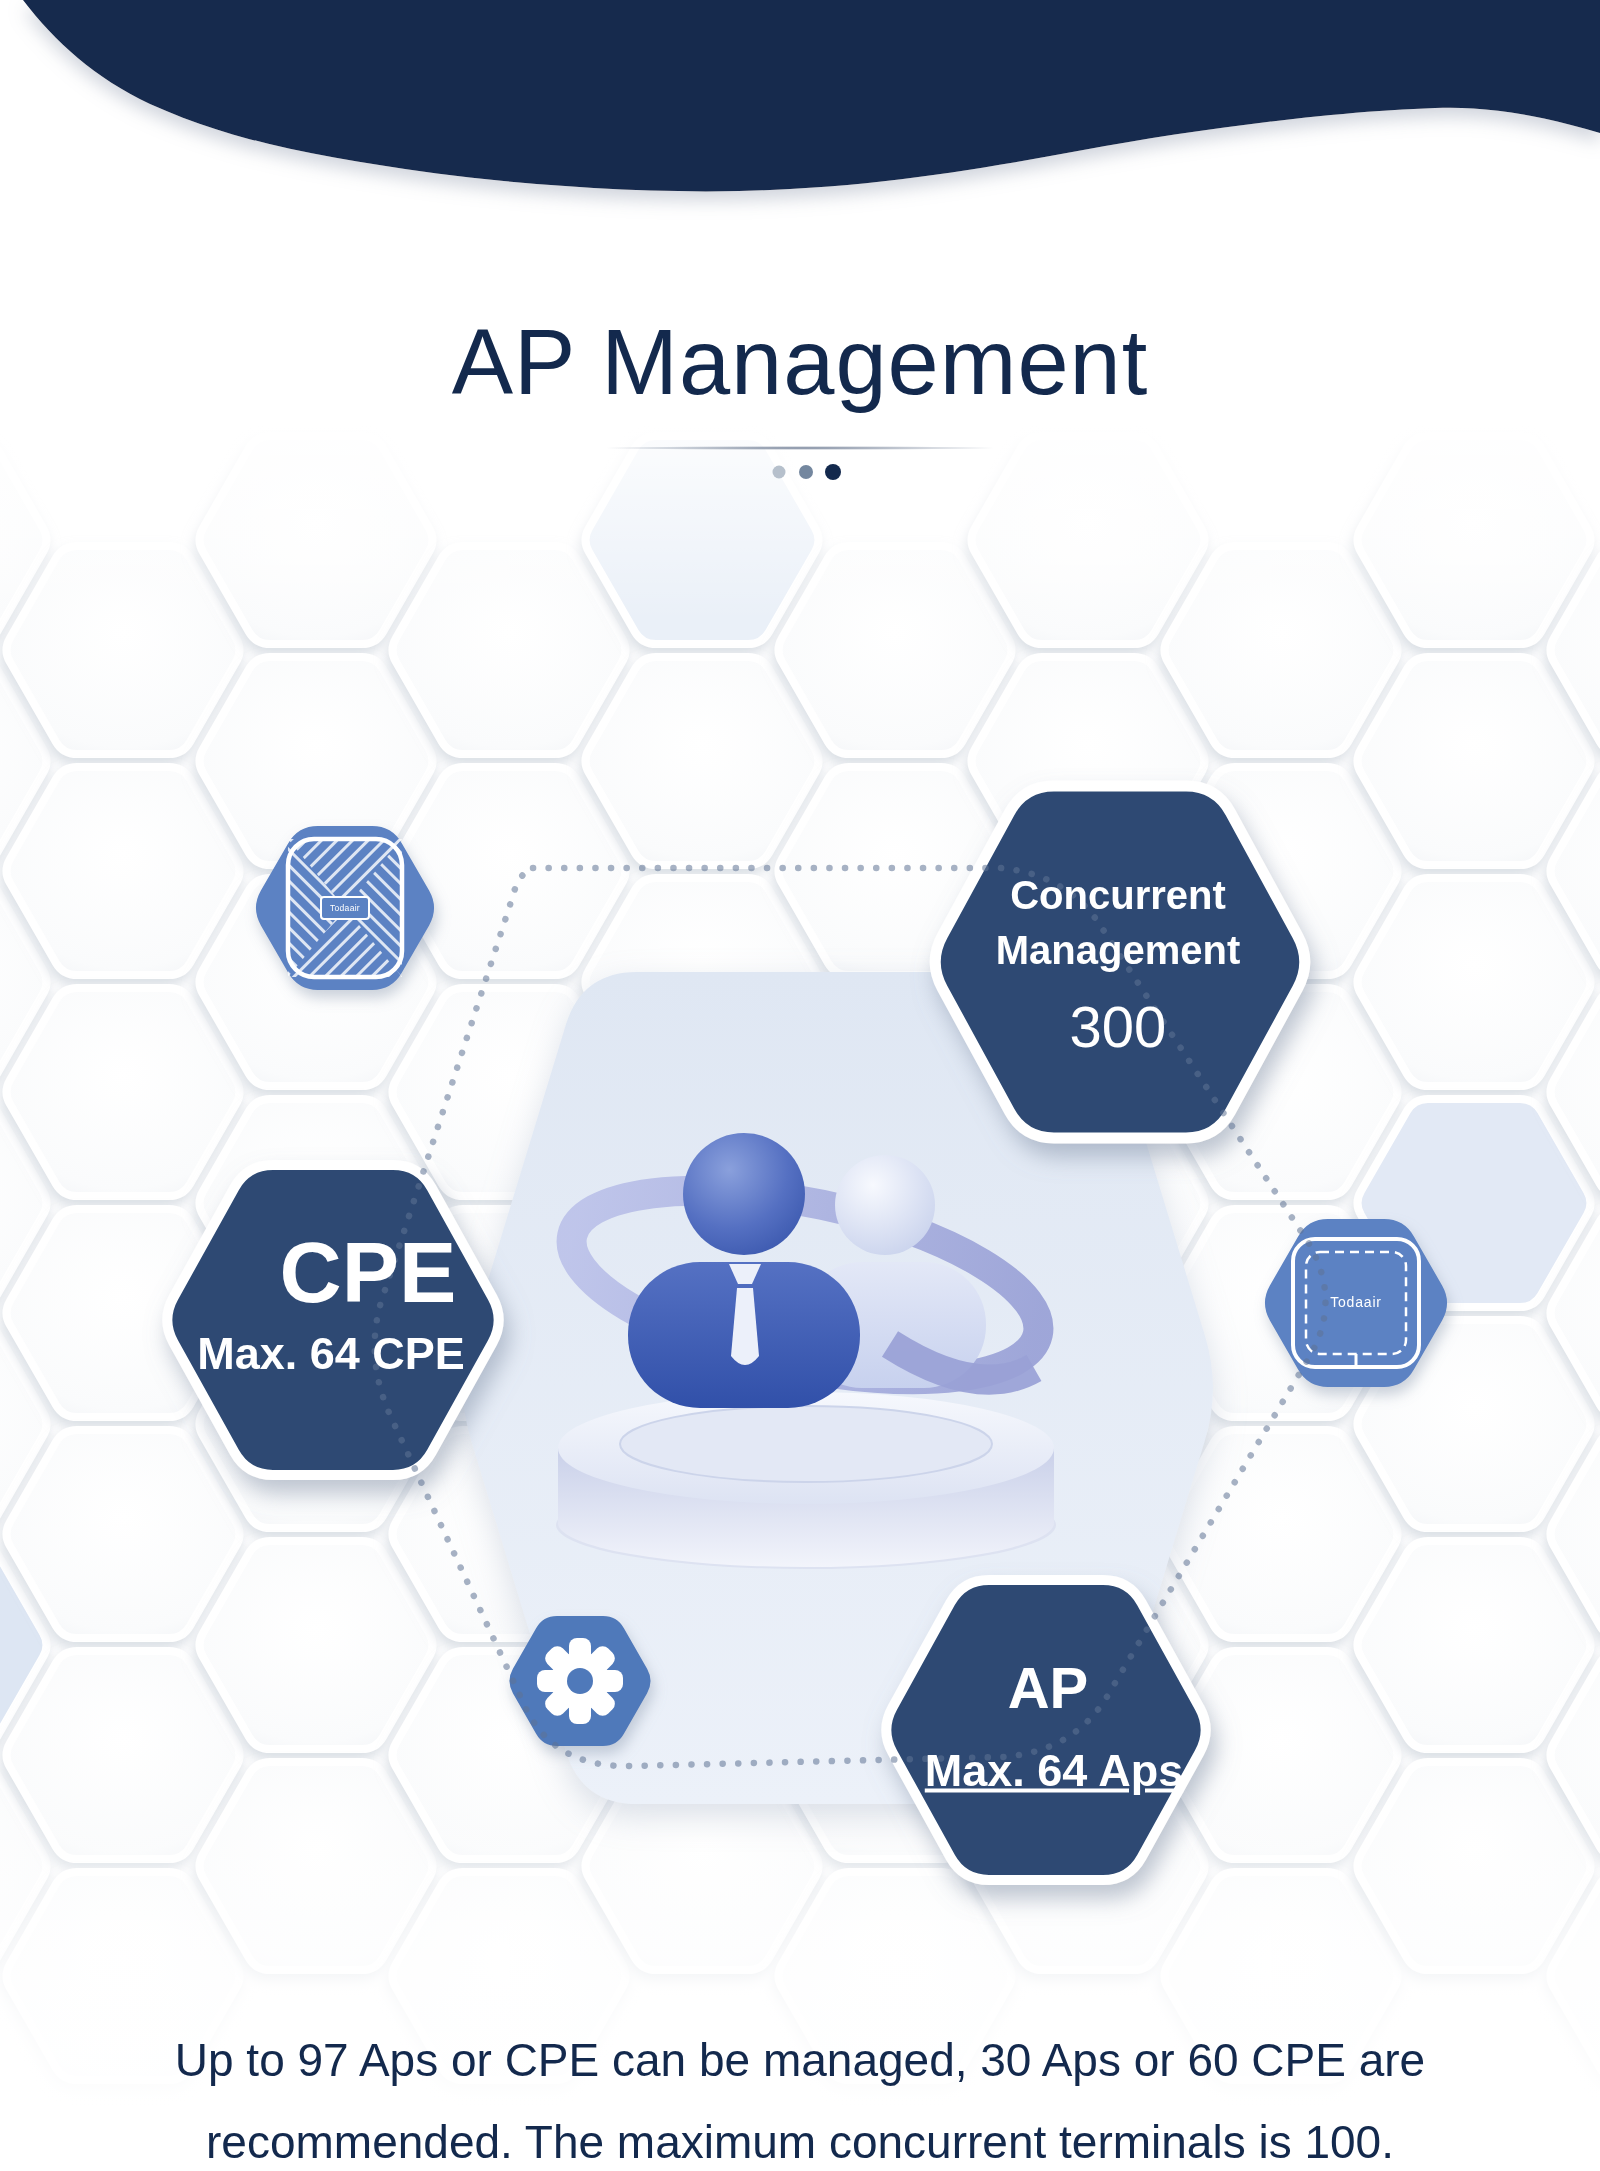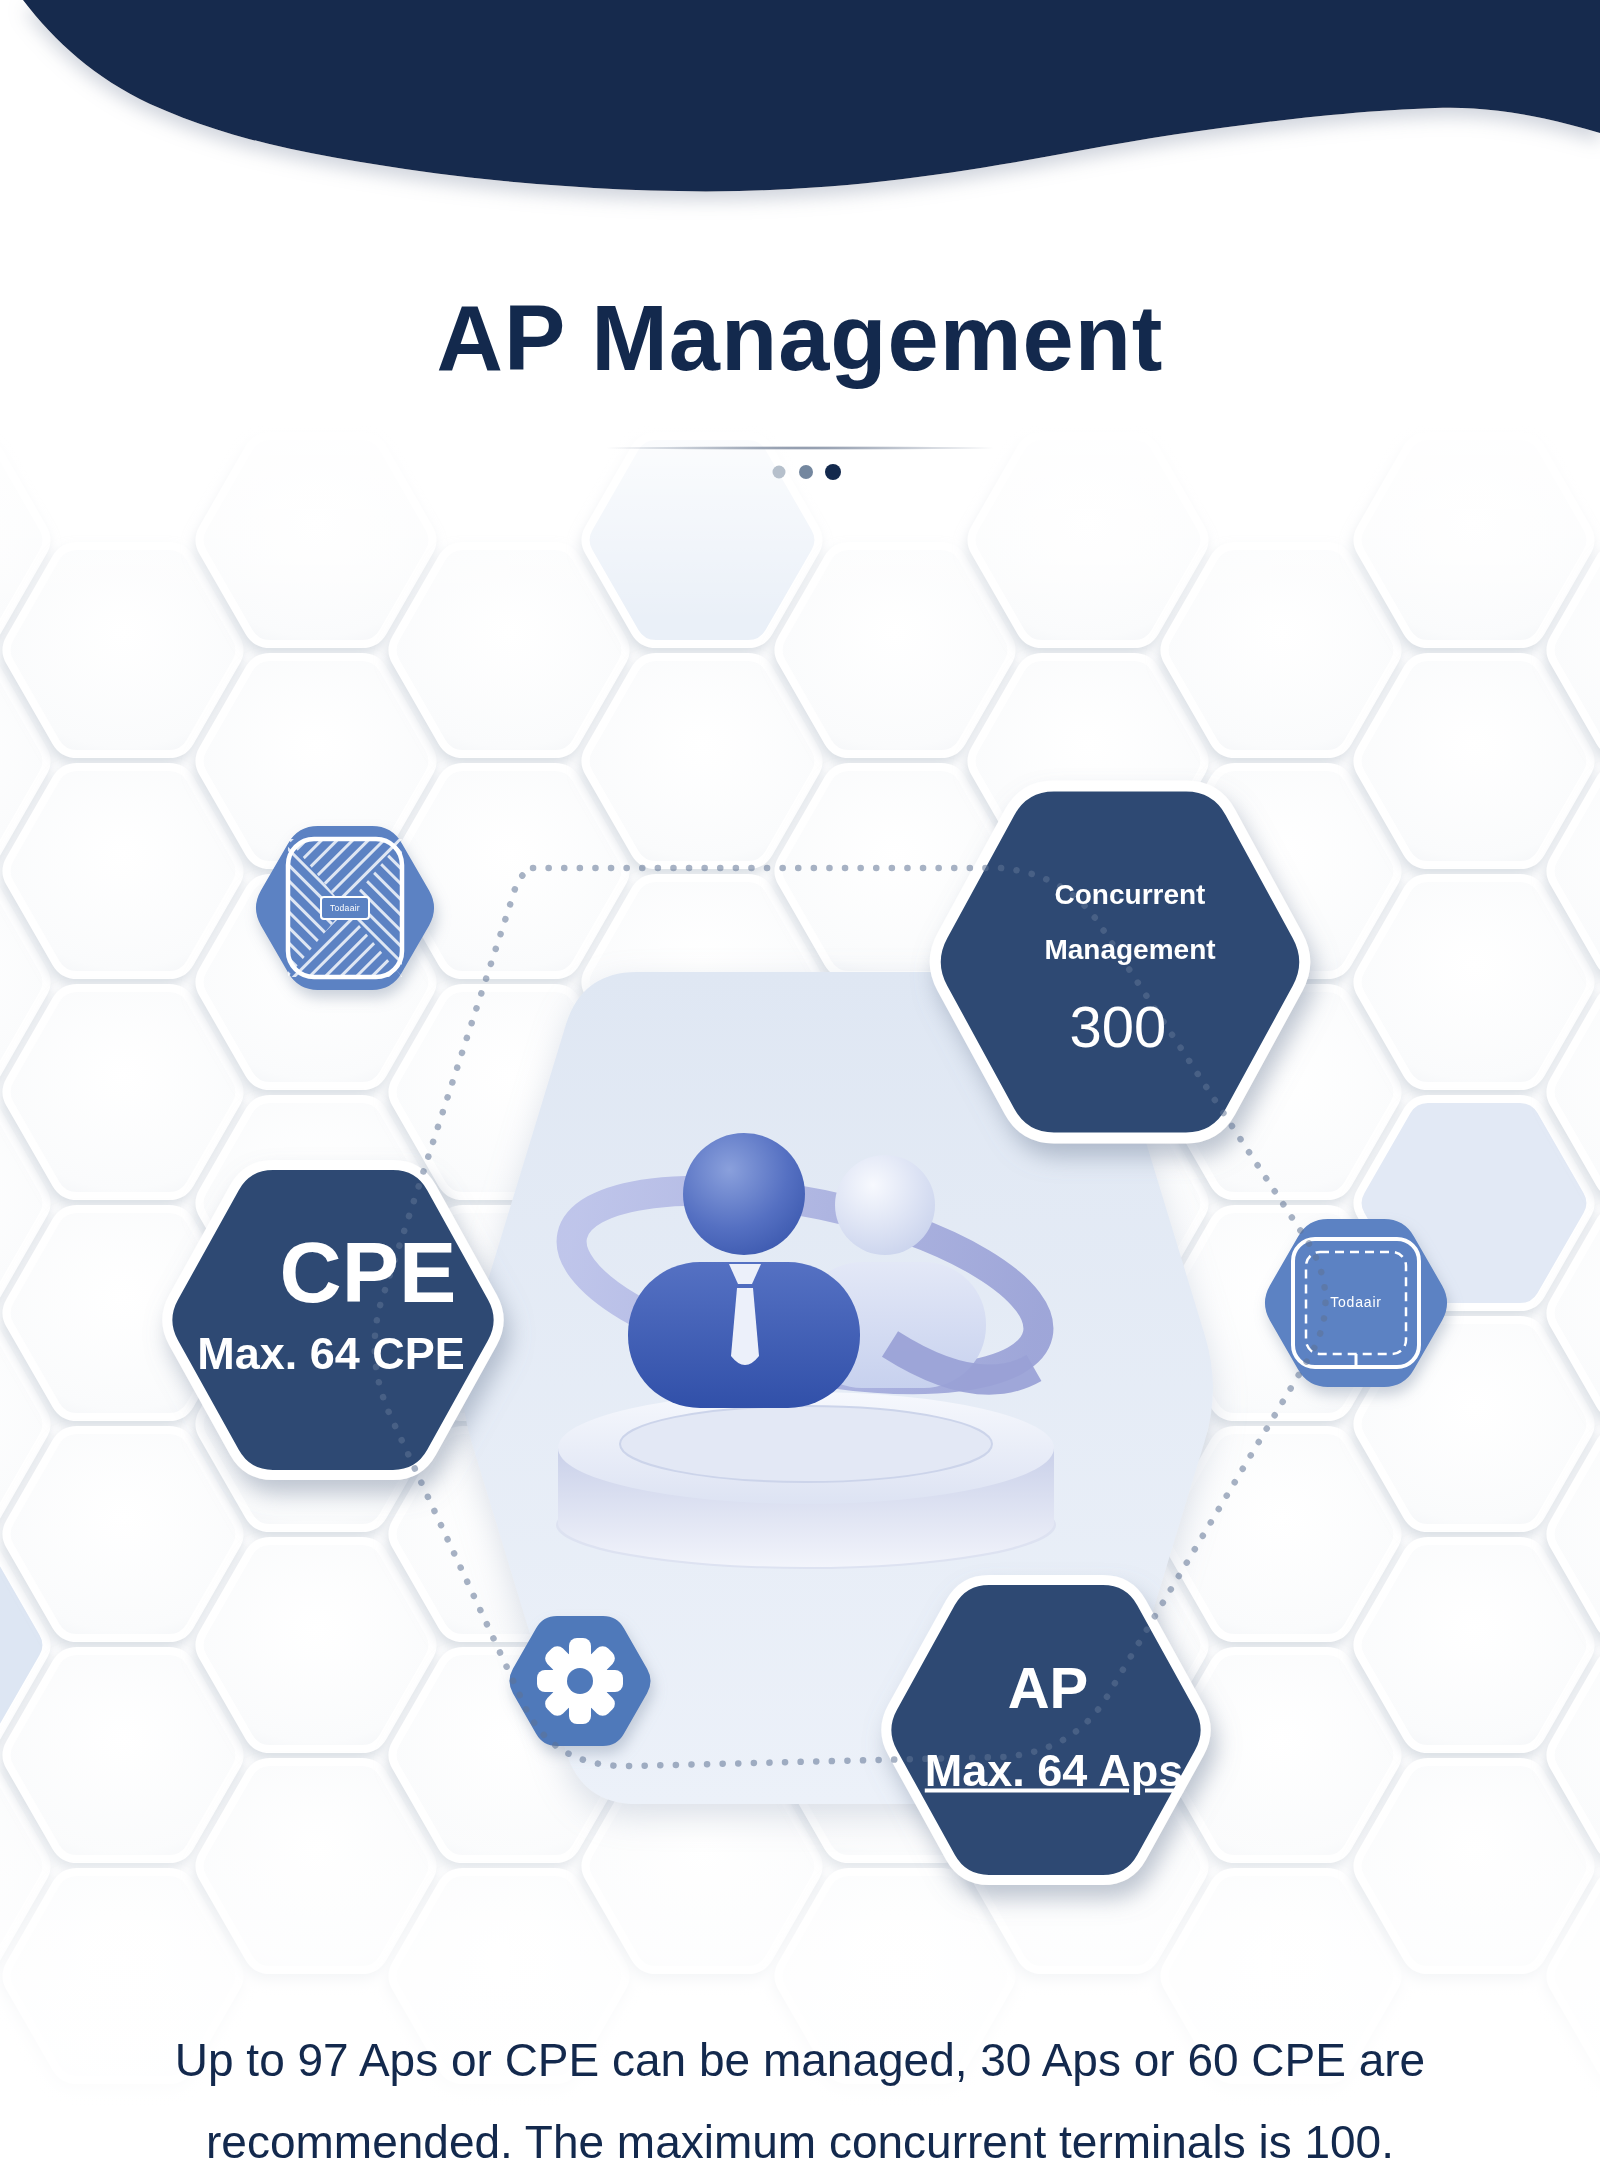--- a/index.html
+++ b/index.html
@@ -3,34 +3,34 @@
 <meta charset="utf-8">
 <style>
   html,body{margin:0;padding:0;}
   body{
     width:1600px;height:2171px;position:relative;overflow:hidden;
     background:#ffffff;
     font-family:"Liberation Sans","DejaVu Sans",sans-serif;
   }
   .abs{position:absolute;transform:translate(-50%,-50%);white-space:nowrap;line-height:1;}
   .page-title{
-    font-size:92px;font-weight:bold;color:var(--navy);letter-spacing:1px;
+    font-size:92px;font-weight:normal;color:var(--navy);letter-spacing:1px;margin-top:24px;
   }
   .divider{
     position:absolute;left:600px;top:446px;width:400px;height:4px;
     background:radial-gradient(closest-side,rgba(106,120,144,.95),rgba(106,120,144,0));
     border-radius:2px;
   }
   .prog-dots{position:absolute;left:779px;top:472px;width:80px;height:0;}
   .prog-dot{position:absolute;border-radius:50%;transform:translate(-50%,-50%);}
   .prog-dot.d1{width:13px;height:13px;left:0;}
   .prog-dot.d2{width:14px;height:14px;left:27px;}
   .prog-dot.d3{width:16px;height:16px;left:54px;}
   .hex-line{color:#ffffff;font-weight:bold;}
-  .conc-l{font-size:28px;margin-left:12px;}
+  .conc-l{font-size:40px;}
   .conc-v{color:#fff;font-weight:400;font-size:58px;}
   .cpe-t{font-size:86px;margin-left:37px;}
   .cpe-s{font-size:45px;}
   .ap-t{font-size:58px;}
   .ap-s{font-size:45px;}
   .dev-label{color:#fff;font-weight:400;text-align:center;}
   .dev-label.small{font-size:8.5px;letter-spacing:.3px;}
   .dev-label.med{font-size:14px;letter-spacing:.8px;}
   .footer-line{font-size:46px;color:var(--text-navy);font-weight:400;}
 </style>

